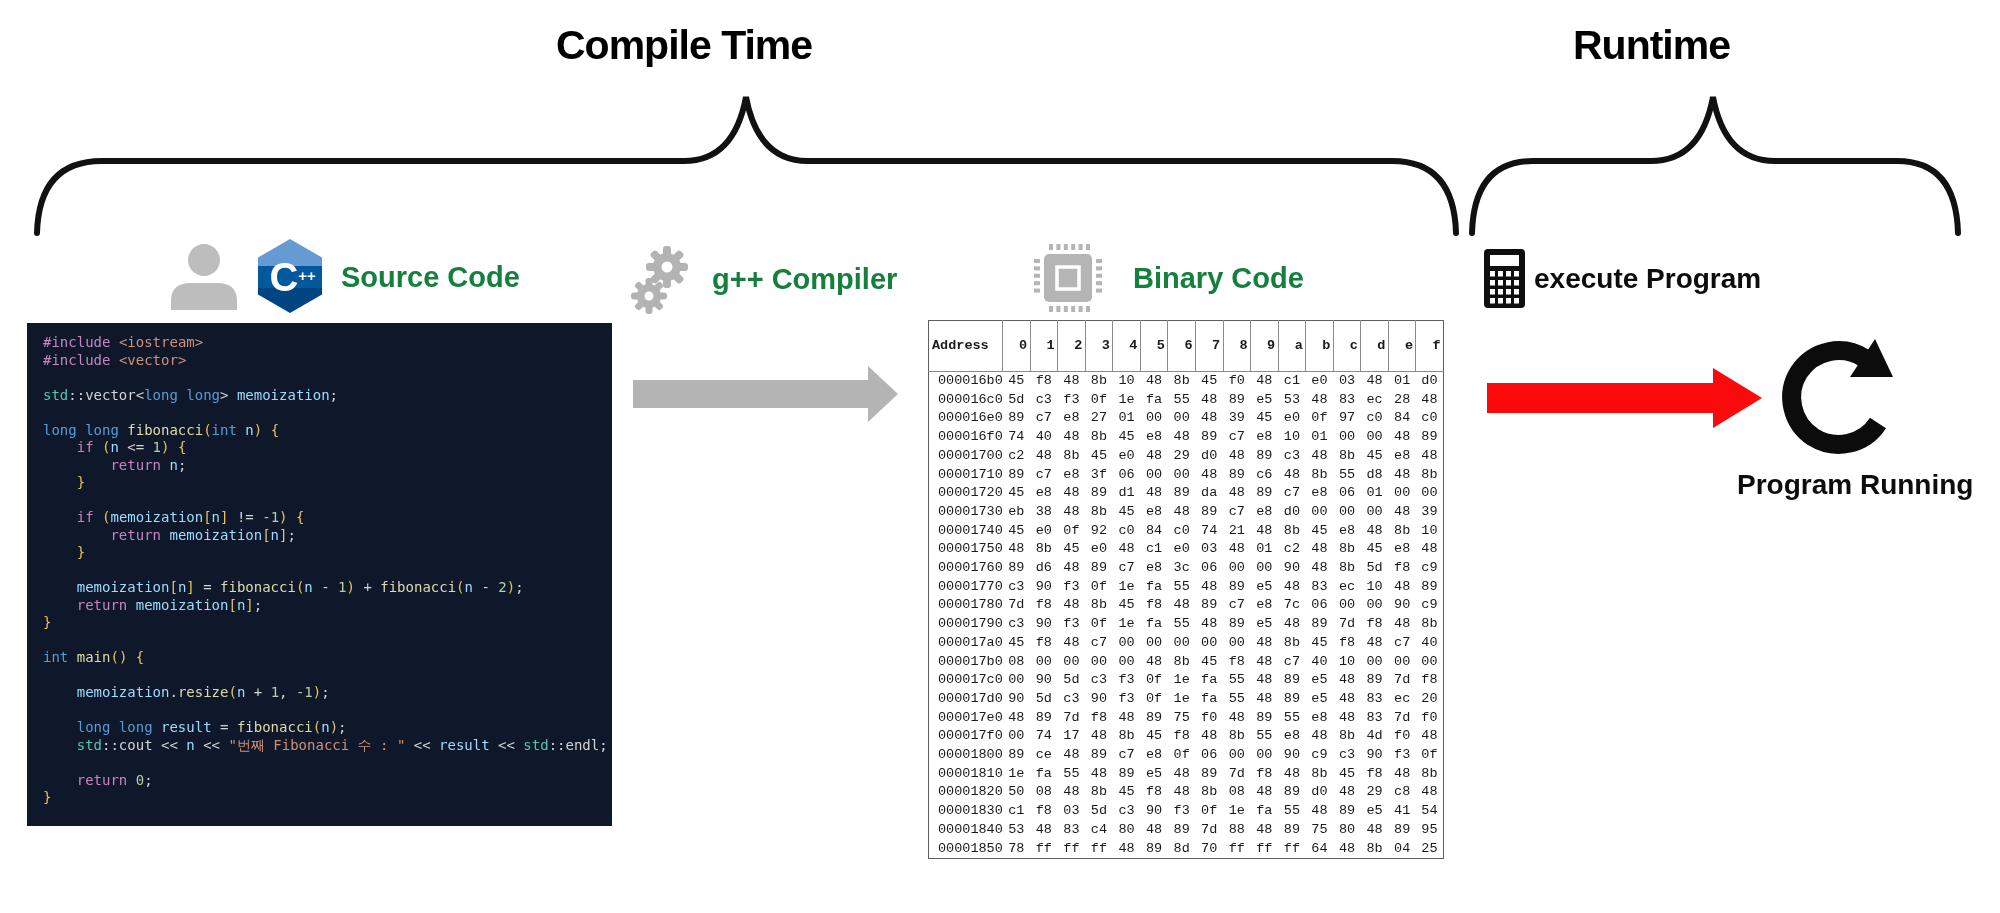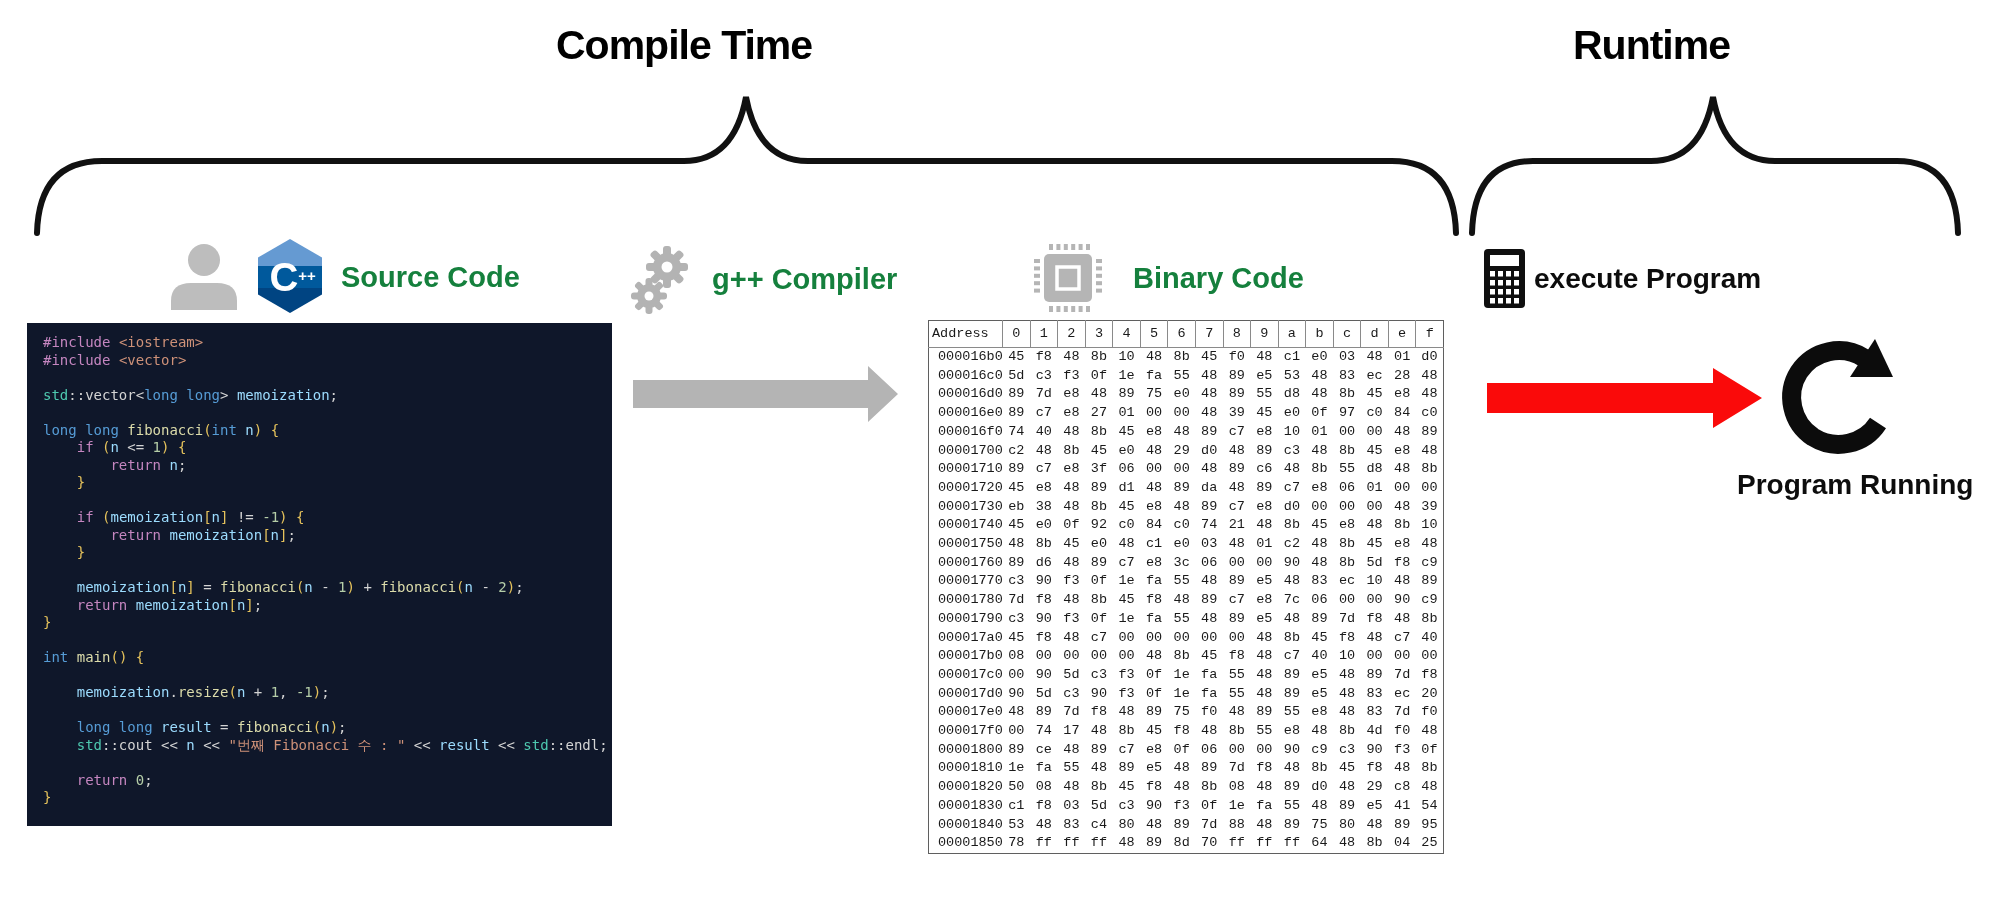--- a/index.html
+++ b/index.html
@@ -24,22 +24,22 @@
   .code-line{white-space:pre;}
   .c-kw{color:#C586C0}.c-str{color:#CE9178}.c-ty{color:#569CD6}.c-cls{color:#4EC9B0}
   .c-fn{color:#DCDCAA}.c-var{color:#9CDCFE}.c-num{color:#B5CEA8}.c-pl{color:#D4D4D4}
   .c-br{color:#E6C35C}
 
   
   .hex-wrap{left:928px;top:320px;width:516px;height:528px;}
   .hex-wrap table{border-collapse:collapse;table-layout:fixed;width:516px;
                   font-family:"Liberation Mono",monospace;font-size:13.5px;color:#1a1a1a;
                   border:1px solid #5f5f5f;background:#fff;}
-  .hex-wrap th{font-weight:normal;border-left:1px solid #8a8a8a;border-bottom:1px solid #8a8a8a;
-               text-align:center;height:18px;line-height:18px;padding:4px;}
+  .hex-wrap th{font-weight:bold;border-left:1px solid #8a8a8a;border-bottom:1px solid #8a8a8a;
+               text-align:center;height:18px;line-height:18px;padding:16px;}
   .hex-wrap th.addr{text-align:left;border-left:none;padding-left:3px;}
   .hex-wrap td{text-align:center;height:18.7px;line-height:18.7px;padding:0;}
   .hex-wrap td.addr{text-align:left;padding-left:9px;}
   .hex-wrap col.addrcol{width:74px;}
 
   svg.overlay{position:absolute;left:0;top:0;pointer-events:none;}
 </style>
 </head>
 <body>
 
@@ -267,39 +267,20 @@
             <td>89</td>
             <td>e5</td>
             <td>53</td>
             <td>48</td>
             <td>83</td>
             <td>ec</td>
             <td>28</td>
             <td>48</td>
           </tr>
           <tr>
-            <td class="addr">000016d0</td>
-            <td>89</td>
-            <td>7d</td>
-            <td>e8</td>
-            <td>48</td>
-            <td>89</td>
-            <td>75</td>
-            <td>e0</td>
-            <td>48</td>
-            <td>89</td>
-            <td>55</td>
-            <td>d8</td>
-            <td>48</td>
-            <td>8b</td>
-            <td>45</td>
-            <td>e8</td>
-            <td>48</td>
-          </tr>
-          <tr>
             <td class="addr">000016e0</td>
             <td>89</td>
             <td>c7</td>
             <td>e8</td>
             <td>27</td>
             <td>01</td>
             <td>00</td>
             <td>00</td>
             <td>48</td>
             <td>39</td>

